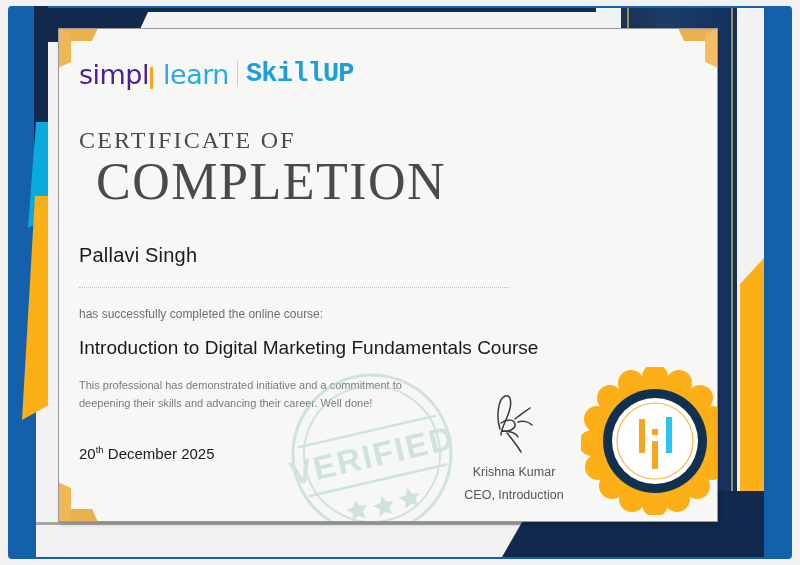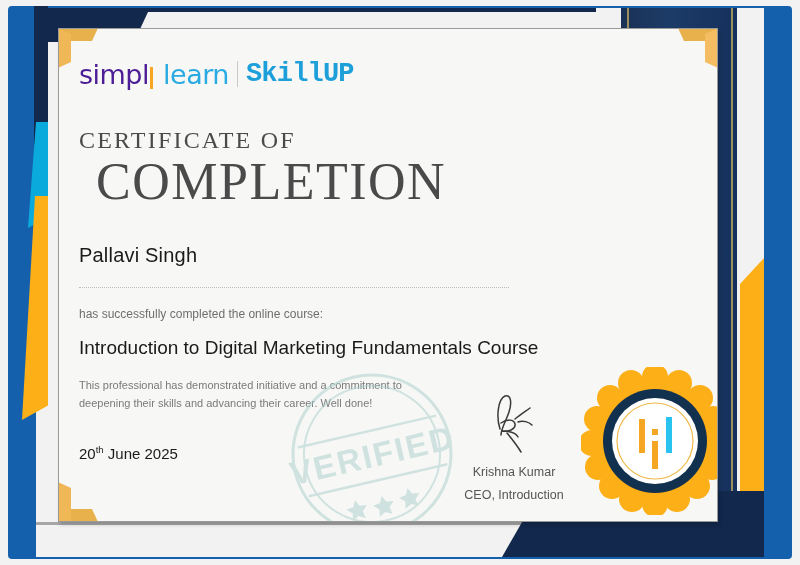--- a/index.html
+++ b/index.html
@@ -385,21 +385,21 @@
     <div class="title-lg">COMPLETION</div>
 
     <div class="recipient">Pallavi Singh</div>
     <div class="recipient-rule"></div>
 
     <div class="subtitle">has successfully completed the online course:</div>
     <div class="course">Introduction to Digital Marketing Fundamentals Course</div>
     <div class="blurb">This professional has demonstrated initiative and a commitment to deepening their skills and advancing their career. Well done!</div>
 
     <div class="date">
-      <span>20</span><sup>th</sup><span> June 2025</span>
+      <span>20</span><sup>th</sup><span> December 2025</span>
     </div>
 
     <div class="stamp">
       <svg viewBox="0 0 170 170" width="170" height="170">
         <circle cx="85" cy="85" r="79" fill="none" stroke="#a8cfc9" stroke-width="3"></circle>
         <circle cx="85" cy="85" r="68" fill="none" stroke="#a8cfc9" stroke-width="2"></circle>
         <path d="M14 62 H156" stroke="#a8cfc9" stroke-width="2.5" fill="none"></path>
         <path d="M14 112 H156" stroke="#a8cfc9" stroke-width="2.5" fill="none"></path>
         <text x="85" y="98" text-anchor="middle" font-family="'Liberation Sans', sans-serif" font-size="33" font-weight="bold" letter-spacing="2" fill="#a8cfc9">VERIFIED</text>
         <g fill="#a8cfc9">

